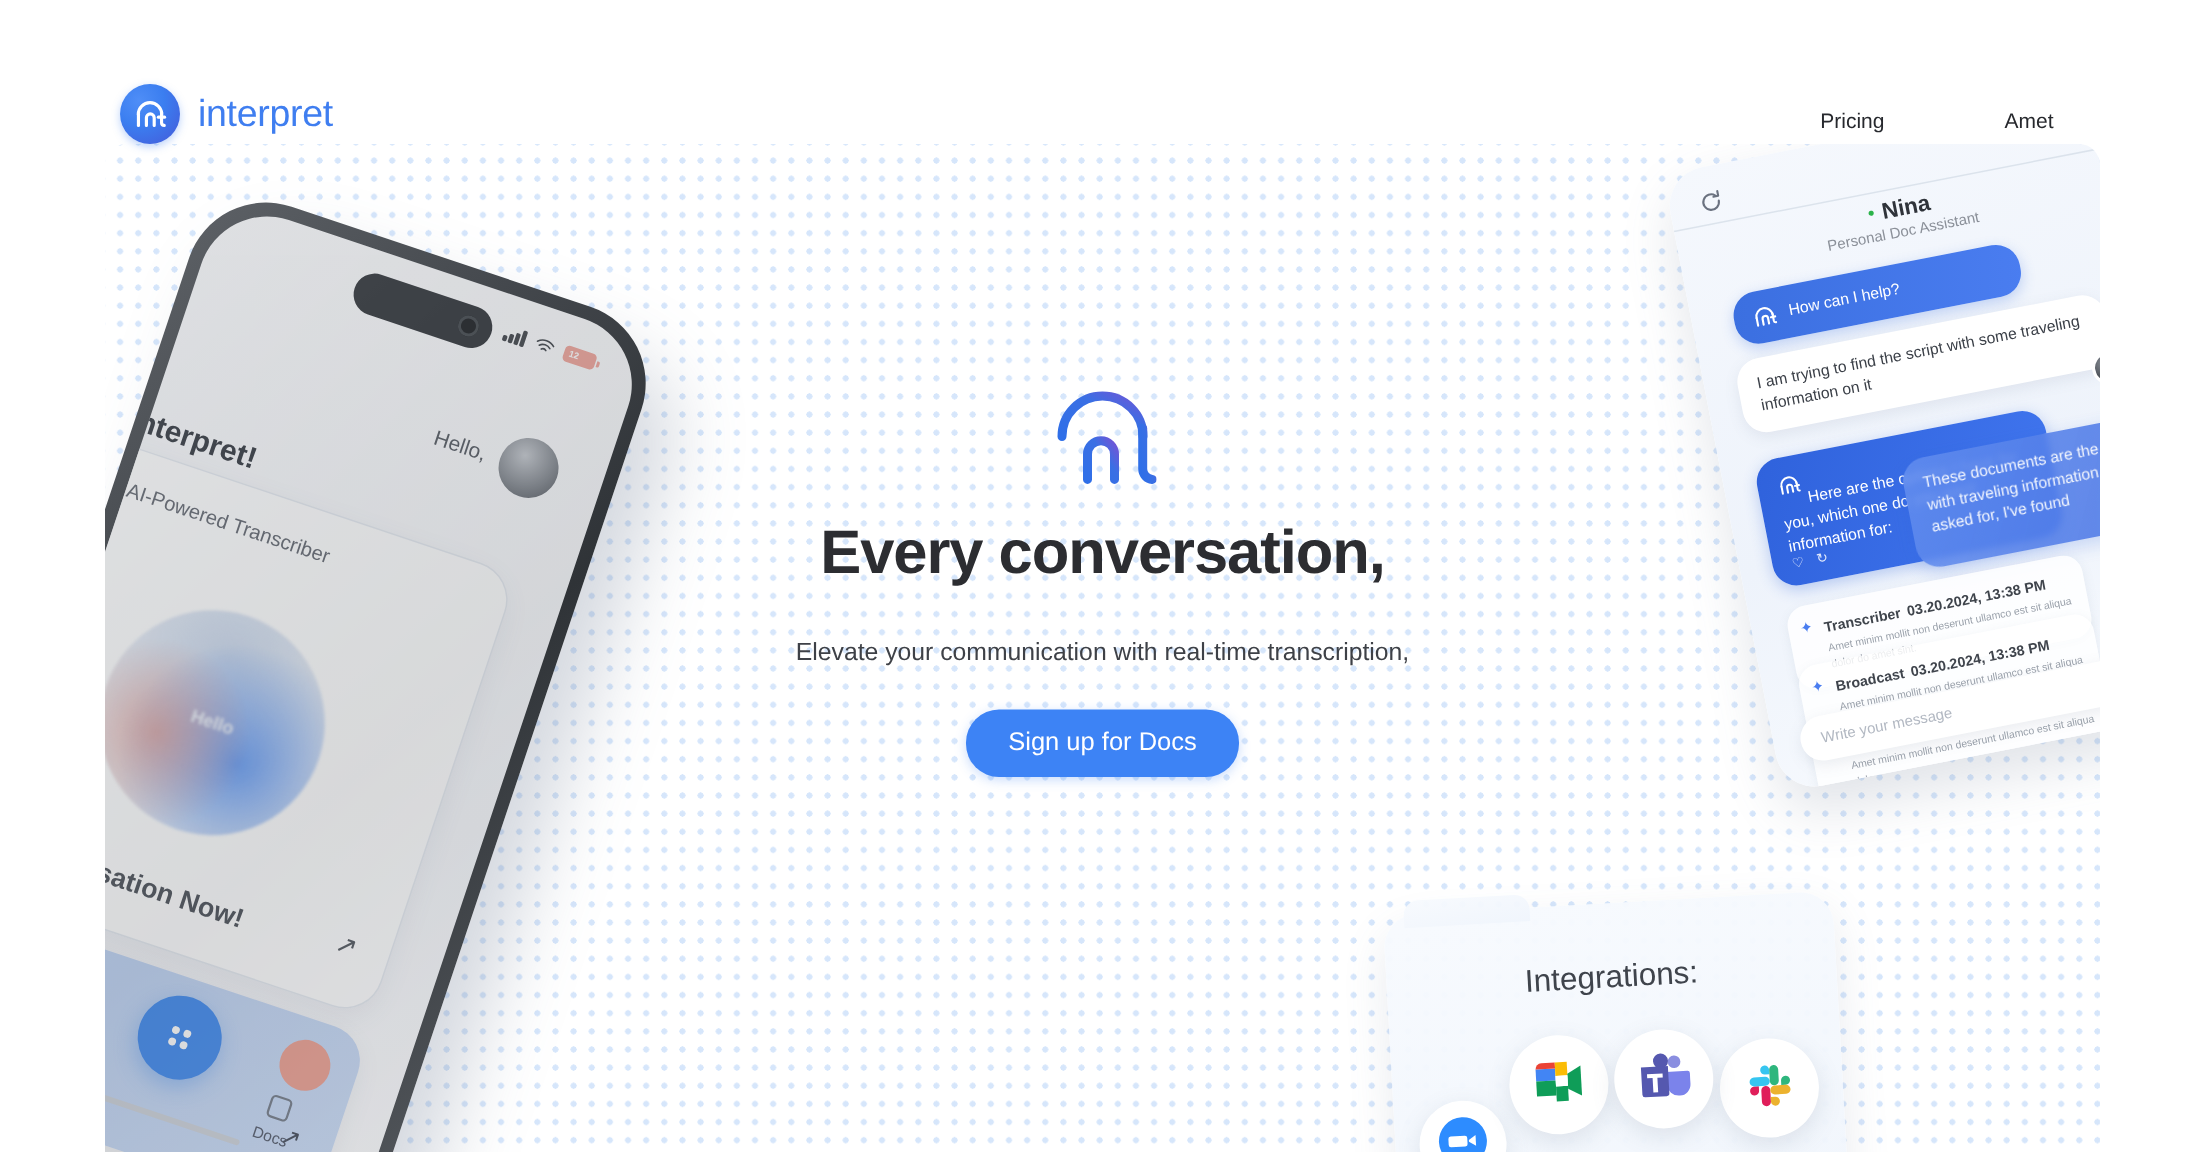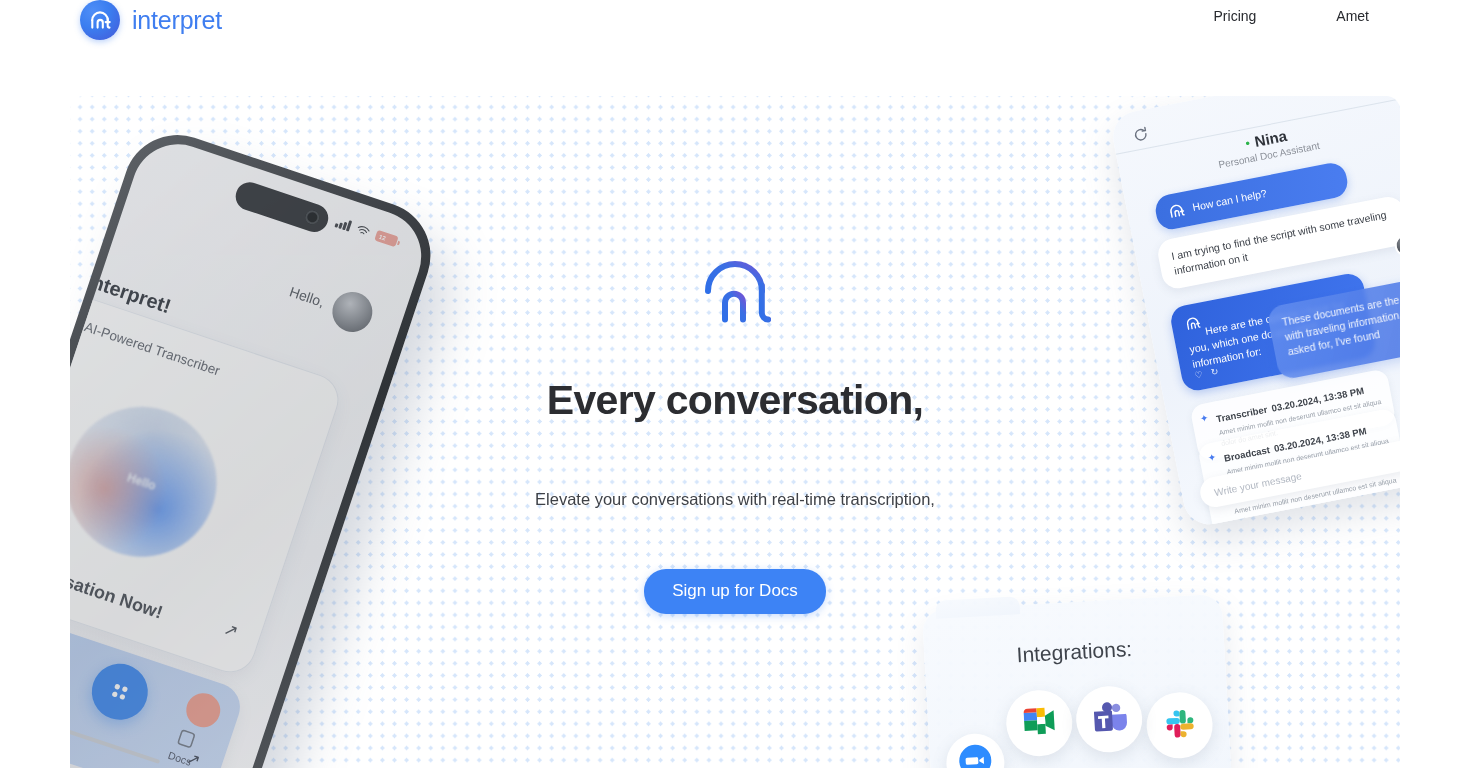--- a/index.html
+++ b/index.html
@@ -12,21 +12,21 @@
     font-family: "Liberation Sans", sans-serif;
     -webkit-font-smoothing: antialiased;
   }
 
   .page { position: relative; width: 1473px; height: 768px; background: #fff; }
 
   
   .header {
     position: absolute; top: 0; left: 0;
     width: 1473px; height: 96px;
-    display: flex; align-items: flex-start;
+    display: flex; align-items: flex-end;
     padding: 0 82px 0 80px;
     background: #fff;
     z-index: 40;
   }
   .brand { display: flex; align-items: center; gap: 12px; cursor: pointer; }
   .brand-mark {
     width: 40px; height: 40px; border-radius: 50%;
     background: radial-gradient(circle at 32% 28%, #4f8ef7 0%, #3b7ef0 42%, #4558d8 100%);
     display: flex; align-items: center; justify-content: center;
     box-shadow: 0 2px 6px rgba(59,126,240,.35);
@@ -51,21 +51,21 @@
     background-color: #ffffff;
     background-image: radial-gradient(#d6e6fb 1.9px, transparent 2.1px);
     background-size: 12.1px 12.1px;
     background-position: 4px 5px;
   }
 
   
   .hero-center {
     position: absolute; left: 0; right: 0; top: 162px;
     display: flex; flex-direction: column; align-items: center;
-    z-index: 20; pointer-events: none; gap: 32px;
+    z-index: 20; pointer-events: none;
   }
   .hero-center > * { pointer-events: auto; }
 
   .hero-logo { width: 72px; height: 68px; margin-bottom: 20px; }
 
   .headline1 {
     font-size: 41px; font-weight: 700; color: #2c2d31;
     letter-spacing: -.7px; line-height: 1.12; white-space: nowrap;
   }
   .headline2 {
@@ -521,20 +521,20 @@
             <path d="M26 61.6V44.8a9 9 0 0 1 18 0v16.8"></path>
             <path d="M62.8 27.5v27.2a7 7 0 0 0 6.4 6.9"></path>
             <path d="M55 39.5h14.5"></path>
           </g>
         </svg>
       </span>
 
       <h1 class="headline1">Every conversation,</h1>
 
       <p class="sub">
-        <span>Elevate your conversations with real-time transcription,</span><br>
+        <span>Elevate your communication with real-time transcription,</span><br>
       </p>
 
       <button class="cta">Sign up for Docs</button>
     </div>
 
   </section>
 </div>
 
 </body></html>

